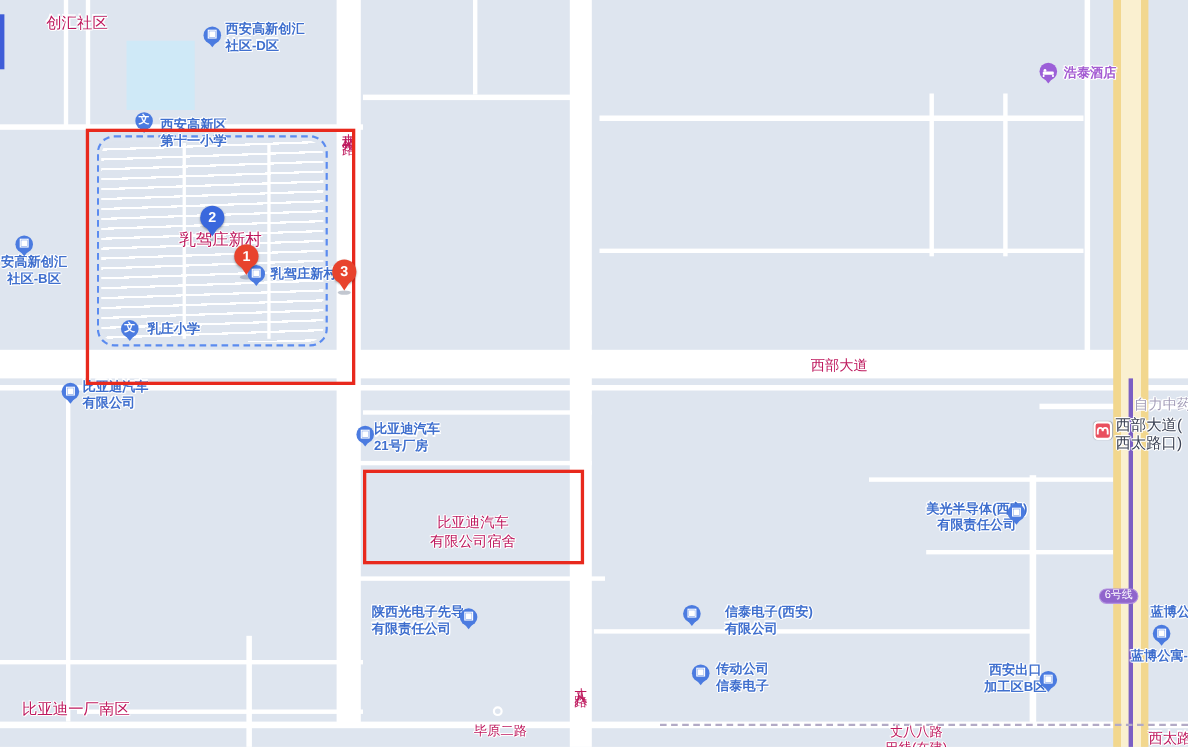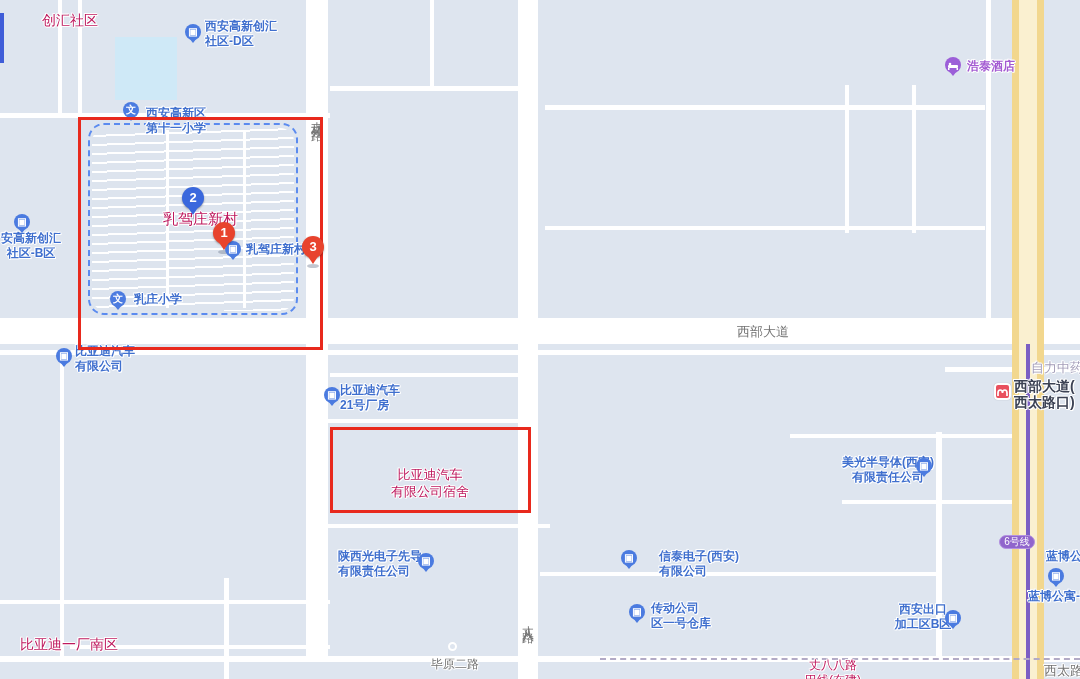--- a/index.html
+++ b/index.html
@@ -4,21 +4,21 @@
 <style>
   html,body{margin:0;padding:0;}
   body{font-family:"Liberation Sans",sans-serif;}
   #map{position:relative;width:1080px;height:679px;background:#dee5ef;overflow:hidden;}
   #map *{box-sizing:border-box;}
   .rd{position:absolute;display:block;background:#ffffff;z-index:1;}
   .halo{text-shadow:-1px 0 #fff,1px 0 #fff,0 -1px #fff,0 1px #fff,1px 1px #fff,-1px -1px #fff;}
   .lbl{position:absolute;z-index:30;white-space:nowrap;line-height:15px;}
   .poi-lbl{color:#3f6fce;font-size:12px;font-weight:bold;}
   .area-lbl{color:#be185d;font-size:14px;line-height:17px;}
-  .road-lbl{color:#737373;font-size:12px;}
+  .road-lbl{color:#be185d;font-size:12px;}
   .vert{writing-mode:vertical-rl;letter-spacing:2px;}
   .ctr{text-align:center;}
   .icon{position:absolute;width:16px;height:16px;border-radius:50%;z-index:31;}
   .icon::after{content:"";position:absolute;left:50%;top:14px;transform:translateX(-50%);
     border:4px solid transparent;border-top:5px solid #4b7be0;}
   .icon.blue{background:#4b7be0;}
   .icon.purple{background:#9c5fd8;}
   .icon.purple::after{border-top-color:#9c5fd8;}
   .icon svg{position:absolute;left:2px;top:2px;}
   .icon .glyph{position:absolute;width:16px;text-align:center;top:2px;left:0;
@@ -47,21 +47,21 @@
     background:#7b5fc4;z-index:2;}
   .badge{position:absolute;left:999px;top:535px;width:36px;height:14px;border-radius:7px;
     background:#9065cc;border:1px solid #b392e0;color:#fff;font-size:10px;line-height:12px;
     text-align:center;z-index:35;}
   .bound-dash{position:absolute;left:600px;top:658px;width:480px;height:0;
     border-top:2px dashed #b2aac6;z-index:4;}
   .water{position:absolute;left:115px;top:37px;width:62px;height:63px;background:#cfe9f7;z-index:1;}
   .blue-bar{position:absolute;left:0;top:13px;width:4px;height:50px;background:#3f5dd8;z-index:2;}
   .road-dot{position:absolute;left:448px;top:642px;width:9px;height:9px;border-radius:50%;
     background:#dee5ef;border:2px solid #fff;z-index:2;}
-  .station-lbl{color:#3c4254;font-size:14px;font-weight:bold;line-height:16px;text-align:center;}
+  .station-lbl{color:#3c4254;font-size:14px;font-weight:normal;line-height:16px;text-align:center;}
   .hotel-lbl{color:#a35ad2;font-size:12px;font-weight:bold;}
   .lavender{color:#a39db8;font-size:13px;}
 </style>
 </head>
 <body>
 
 <div id="map">
 
   <i class="rd" style="left:0;top:113px;width:330px;height:5px"></i>
   <i class="rd" style="left:0;top:318px;width:1080px;height:26px"></i>
@@ -200,21 +200,21 @@
   <div class="lbl poi-lbl halo" style="left:338px;top:549px">
       <div>陕西光电子先导</div>
       <div>有限责任公司</div>
     </div>
   <div class="lbl poi-lbl halo" style="left:659px;top:549px">
       <div>信泰电子(西安)</div>
       <div>有限公司</div>
     </div>
   <div class="lbl poi-lbl halo" style="left:651px;top:601px">
       <div>传动公司</div>
-      <div>区一号仓库</div>
+      <div>信泰电子</div>
     </div>
   <div class="lbl poi-lbl halo ctr" style="left:832px;top:455px;width:112px">
       <div>美光半导体(西安)</div>
       <div>有限责任公司</div>
     </div>
   <div class="lbl poi-lbl halo ctr" style="left:894px;top:602px;width:58px">
       <div>西安出口</div>
       <div>加工区B区</div>
     </div>
   <div class="lbl poi-lbl halo" style="left:1028px;top:589px"><span>蓝博公寓-B(</span></div>

